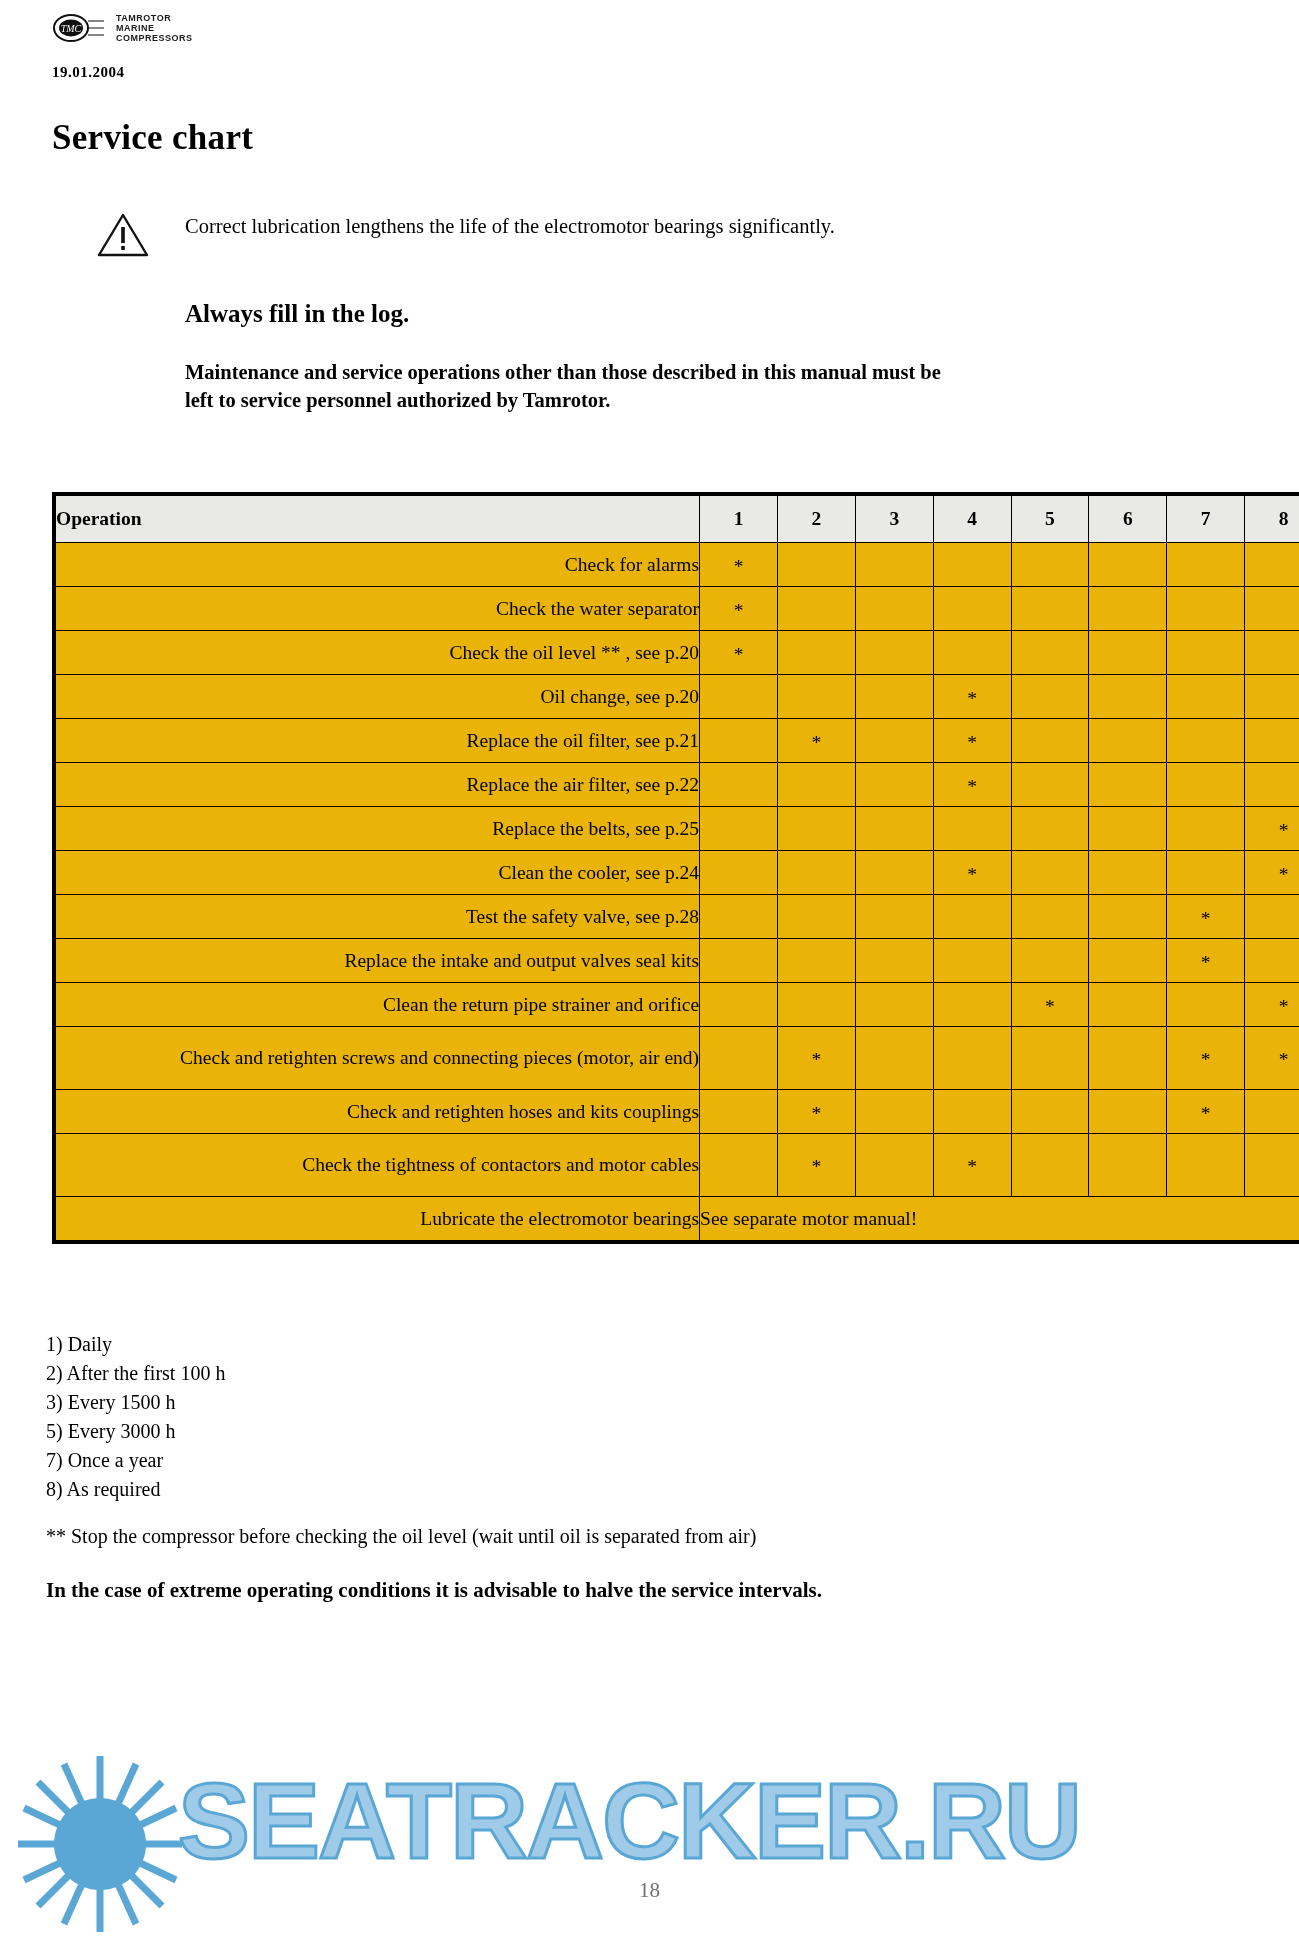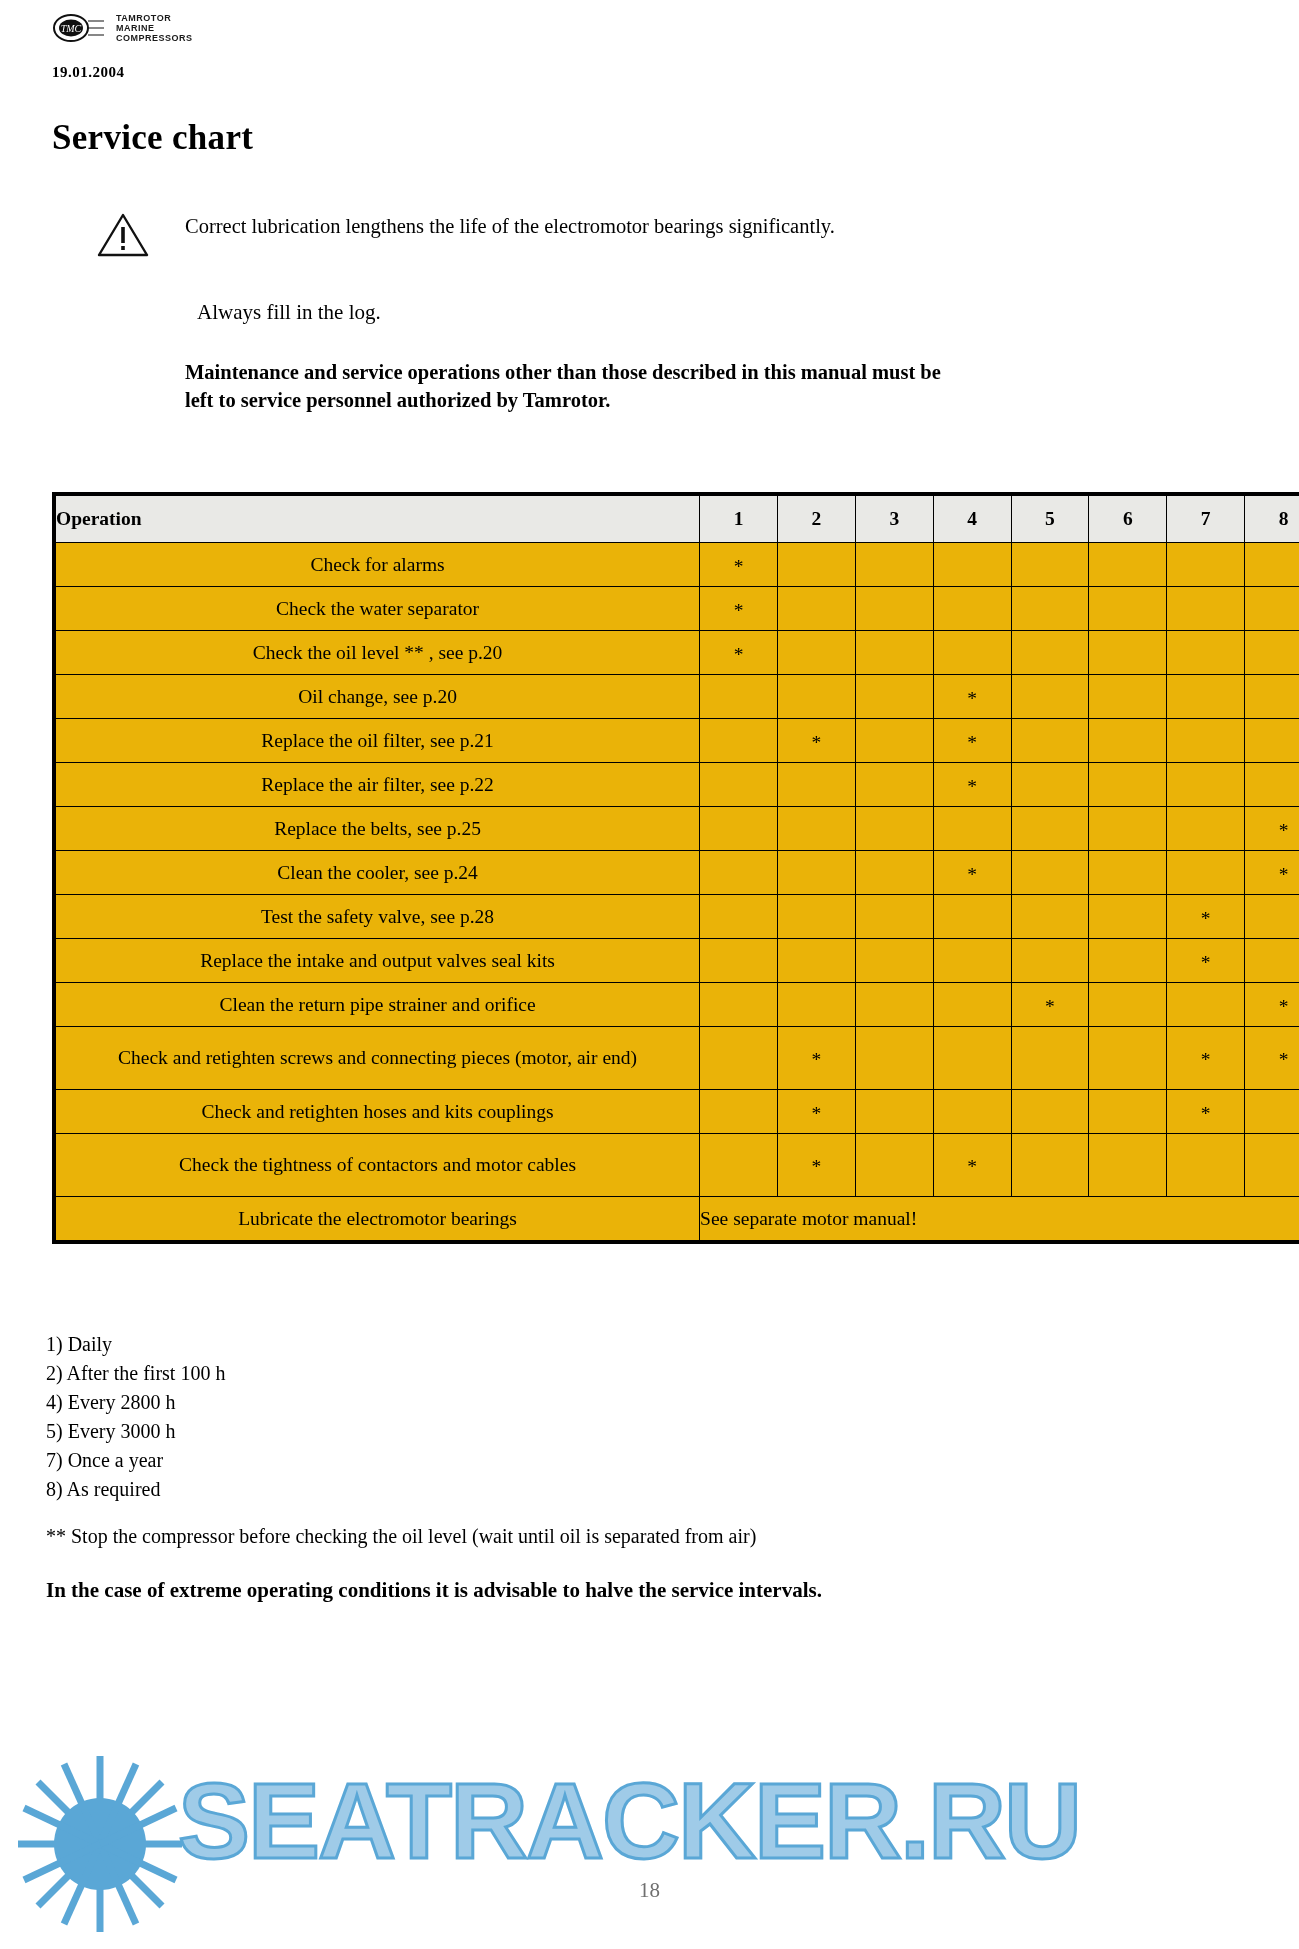--- a/index.html
+++ b/index.html
@@ -70,23 +70,22 @@
     top: 212px;
     width: 740px;
     font-size: 20.5px;
     font-weight: normal;
     line-height: 28px;
   }
   .note-always {
     position: absolute;
     left: 185px;
     top: 300px;
-    font-size: 21px;
-    font-weight: normal;
-    margin-left: 12px;
+    font-size: 25px;
+    font-weight: bold;
   }
   .note-maint {
     position: absolute;
     left: 185px;
     top: 358px;
     width: 760px;
     font-size: 20.5px;
     font-weight: bold;
     line-height: 28px;
   }
@@ -122,21 +121,21 @@
   th.op-head {
     text-align: left;
     padding-left: 14px;
     font-size: 21px;
   }
   th.num-head {
     text-align: center;
     font-size: 20px;
   }
   td.op-cell {
-    text-align: center;
+    text-align: right;
     padding: 3px 8px 3px 14px;
     line-height: 26px;
   }
   td.mark {
     text-align: center;
     font-size: 19px;
     line-height: 1;
   }
   td.mark span { display: inline-block; transform: translateY(2px); }
   td.span-note {
@@ -417,21 +416,21 @@
           <td class="op-cell">Lubricate the electromotor bearings</td>
           <td class="span-note" colspan="8">See separate motor manual!</td>
         </tr>
       </tbody>
   </table>
 </div>
 
 <div class="footnotes">
   <div>1) Daily</div>
   <div>2) After the first 100 h</div>
-  <div>4) Every 2800 h</div>
+  <div>3) Every 1500 h</div>
   <div>5) Every 3000 h</div>
   <div>7) Once a year</div>
   <div>8) As required</div>
 </div>
 
 <div class="starnote">** Stop the compressor before checking the oil level (wait until oil is separated from air)</div>
 <div class="bold-note">In the case of extreme operating conditions it is advisable to halve the service intervals.</div>
 
 <div class="page-num">18</div>
 

